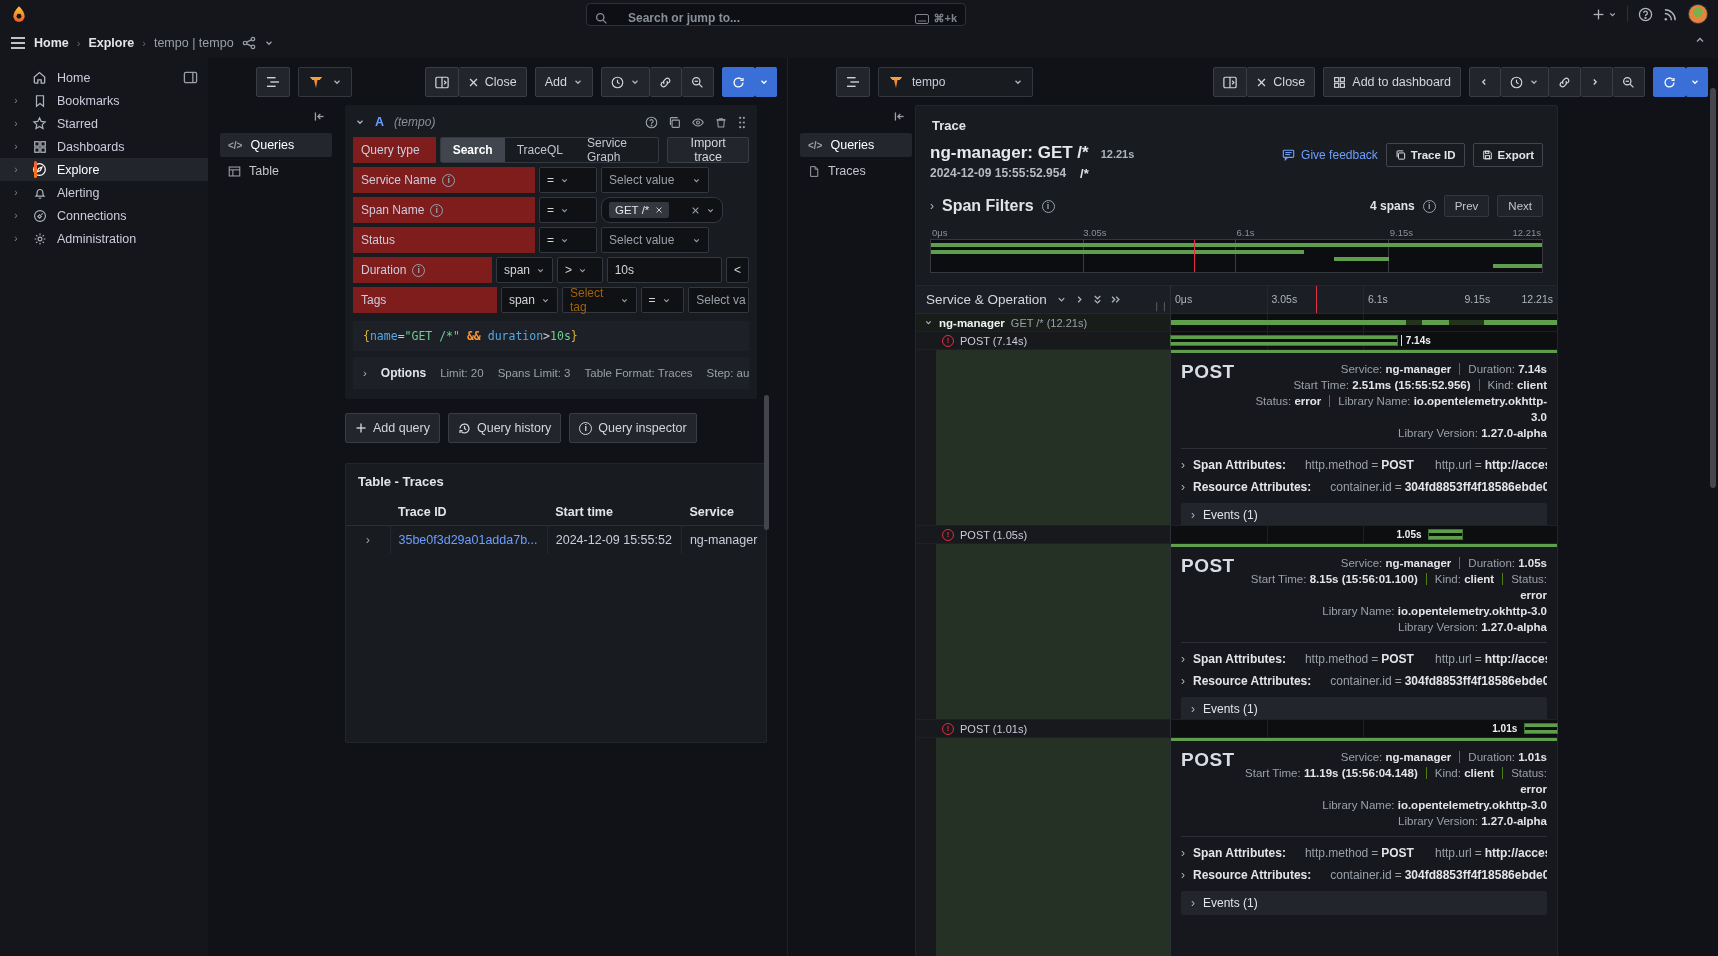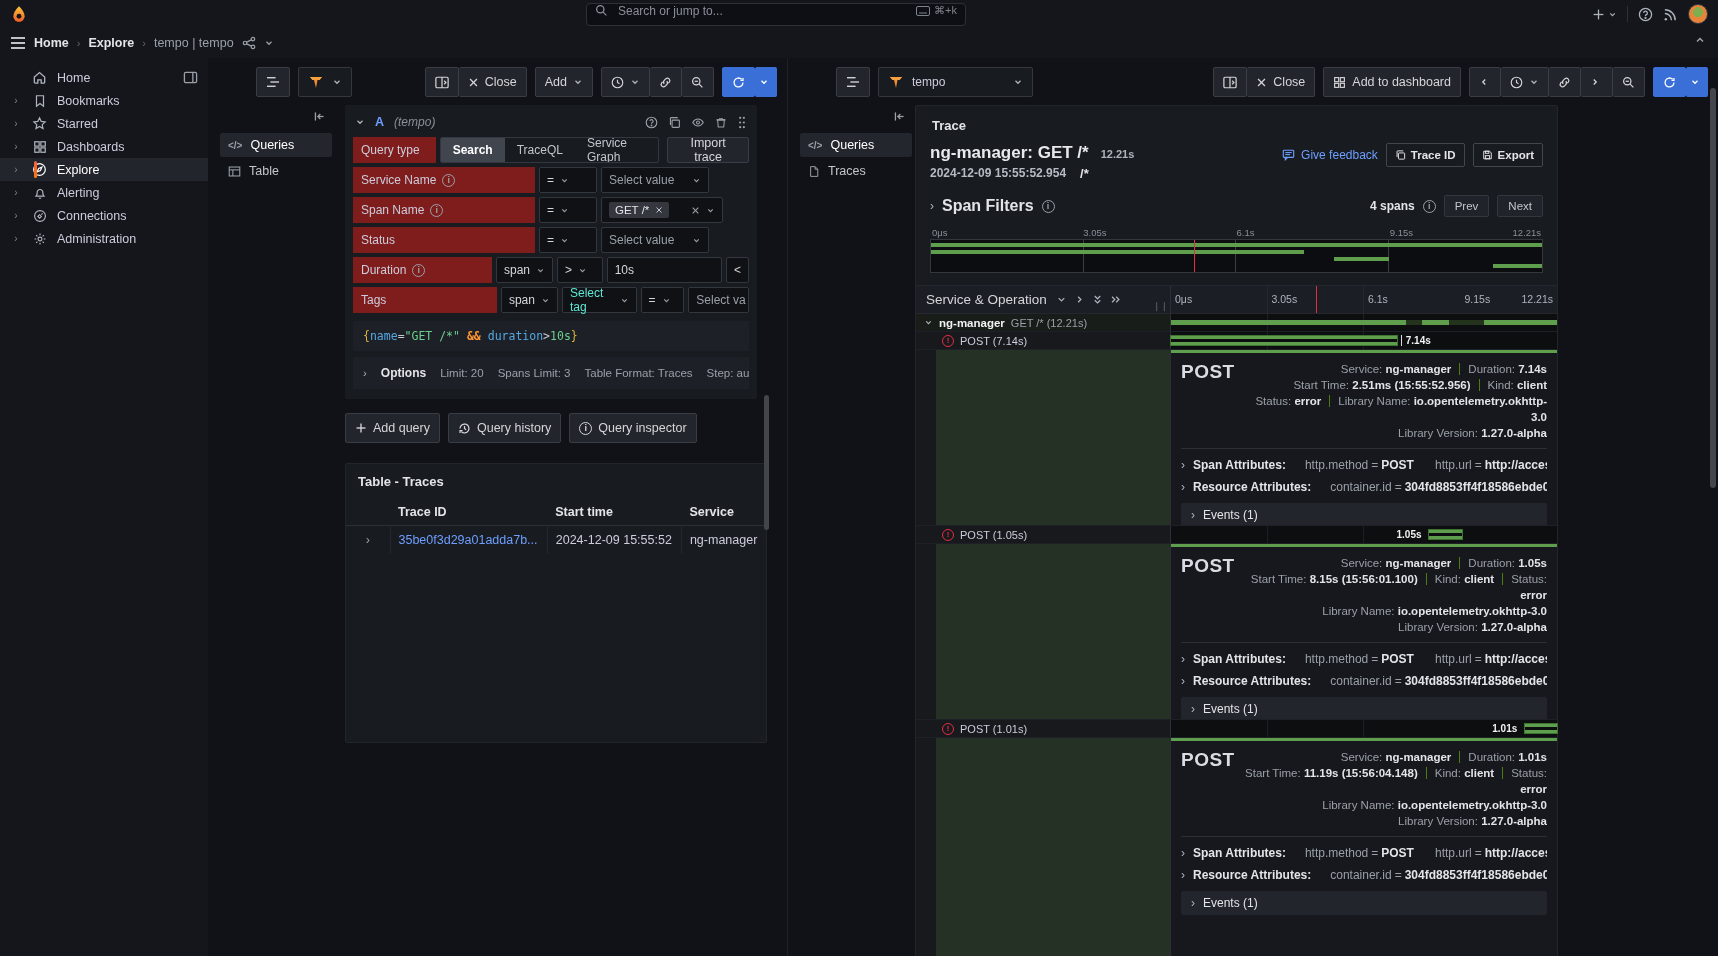--- a/index.html
+++ b/index.html
@@ -4,21 +4,21 @@
 <style>
   * { margin:0; padding:0; box-sizing:border-box; }
   html,body { width:1718px; height:956px; overflow:hidden; }
   body { background:#111217; color:#ccccdc; font-family:"Liberation Sans", sans-serif; font-size:12px; position:relative; }
   .icon { display:inline-flex; align-items:center; justify-content:center; flex:none; }
   svg { display:block; }
 
   
   .topbar { position:absolute; left:0; top:0; right:0; height:28px; background:#14161c; display:flex; align-items:center; padding:0 10px; z-index:30; }
   .glogo { width:18px; height:18px; margin-right:8px; }
-  .searchbox { position:absolute; left:586px; top:3px; width:380px; height:23px; background:#0d0f14; border:1px solid #2c3038; border-radius:4px; display:flex; align-items:flex-start; padding:0 8px; gap:10px; color:#8a8f98; }
+  .searchbox { position:absolute; left:586px; top:3px; width:380px; height:23px; background:#0d0f14; border:1px solid #2c3038; border-radius:4px; display:flex; align-items:flex-end; padding:0 8px; gap:20px; color:#8a8f98;font-weight:bold; }
   .searchbox .sc { margin-left:auto; display:flex; gap:4px; align-items:center; font-size:11px; color:#7d828b; }
   .topbar-right { margin-left:auto; display:flex; align-items:center; gap:10px; color:#aeb4bc; }
   .tdivider { width:1px; height:16px; background:#2c3038; }
   .avatar { width:20px; height:20px; border-radius:50%; background:radial-gradient(circle at 50% 40%, #7fae4e 0 35%, #e8833a 36% 75%, #c9632a 76%); border:1px solid #3a3e46; }
 
   .crumbbar { position:absolute; left:0; top:28px; right:0; height:30px; background:#14161c; display:flex; align-items:center; padding:0 10px; gap:8px; z-index:29; }
   .crumb { display:flex; align-items:center; gap:8px; font-size:12.5px; }
   .crumb .sep { color:#62666e; font-size:11px; }
   .crumb b { color:#e3e4e8; font-weight:700; }
   .crumb .dim { color:#9aa0a8; }
@@ -545,21 +545,21 @@
             <span class="info-i">i</span>
           </div>
         <div class="fctl" style="width:58px;">
             <span>=</span>
             <span class="icon cdn">
               <svg width="9" height="9" viewBox="0 0 16 16" fill="none" stroke="#9aa0a8" stroke-width="2">
                 <polyline points="4,6 8,10 12,6"></polyline>
               </svg>
             </span>
           </div>
-        <div class="fctl" style="width:122px;">
+        <div class="fctl" style="width:122px;border-radius:9px;">
           <span class="chip">
               <span>GET /*</span>
               <svg width="8" height="8" viewBox="0 0 16 16" stroke="#c3c6cc" stroke-width="2">
                 <line x1="3" y1="3" x2="13" y2="13"></line>
                 <line x1="13" y1="3" x2="3" y2="13"></line>
               </svg>
             </span>
           <span class="icon" style="margin-left:auto">
               <svg width="9" height="9" viewBox="0 0 16 16" stroke="#9aa0a8" stroke-width="2">
                 <line x1="3" y1="3" x2="13" y2="13"></line>
@@ -626,21 +626,21 @@
       <div class="frow">
         <div class="flabel wide">Tags</div>
         <div class="fctl" style="width:64px;">
             <span>span</span>
             <span class="icon cdn">
               <svg width="9" height="9" viewBox="0 0 16 16" fill="none" stroke="#9aa0a8" stroke-width="2">
                 <polyline points="4,6 8,10 12,6"></polyline>
               </svg>
             </span>
           </div>
-        <div class="fctl" style="width:92px;color:#5eead4;">
+        <div class="fctl" style="width:92px;color:#a16207;">
             <span>Select tag</span>
             <span class="icon cdn" style="margin-left:auto">
               <svg width="9" height="9" viewBox="0 0 16 16" fill="none" stroke="#9aa0a8" stroke-width="2">
                 <polyline points="4,6 8,10 12,6"></polyline>
               </svg>
             </span>
           </div>
         <div class="fctl" style="width:52px;">
             <span>=</span>
             <span class="icon cdn">

